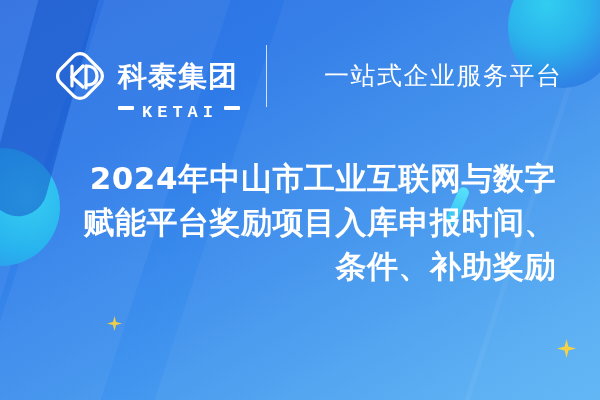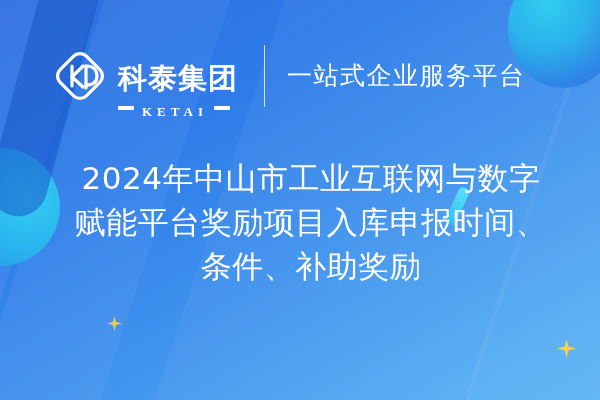--- a/index.html
+++ b/index.html
@@ -130,36 +130,36 @@
     white-space: nowrap;
   }
   .brand-dash {
     display: inline-block;
     width: 16px;
     height: 4px;
     background: #ffffff;
     border-radius: 1px;
   }
   .brand-en {
-    font-size: 13px;
+    font-size: 17px;
     font-weight: 700;
     color: #ffffff;
     letter-spacing: 5px;
     margin: 8px 6px 0 8px;
-    font-family: Liberation Serif, serif;
+    font-family: Liberation Mono, monospace;
   }
 
   .divider {
     width: 1px;
     height: 62px;
     background: rgba(255,255,255,0.78);
     margin: 0 22px 0 26px;
   }
 
-  .tagline { display: flex; flex-direction: row; justify-content: flex-end; }
+  .tagline { display: flex; flex-direction: row; justify-content: flex-end; margin-left: 35px; }
   .tagline-main {
     font-size: 25px;
     color: #ffffff;
     letter-spacing: 1.5px;
     line-height: 1.22;
     white-space: nowrap;
     font-family: "DejaVu Sans", sans-serif;
   }
   .tagline-sub {
     font-size: 18px;
@@ -171,26 +171,26 @@
     font-family: "DejaVu Sans", sans-serif;
   }
 
   
   .headline {
     position: absolute;
     left: 66px;
     top: 156px;
     width: 490px;
     font-size: 31px;
-    font-weight: 400;
+    font-weight: 700;
     color: #ffffff;
     line-height: 1.42;
     letter-spacing: 0.5px;
     font-family: "DejaVu Sans", sans-serif;
-    text-align: center;
+    text-align: right;
   }
 </style>
 </head>
 <body>
 
 <div class="banner">
 
   <div class="stripe stripe-a"></div>
   <div class="stripe stripe-b"></div>
   <div class="stripe stripe-c"></div>

